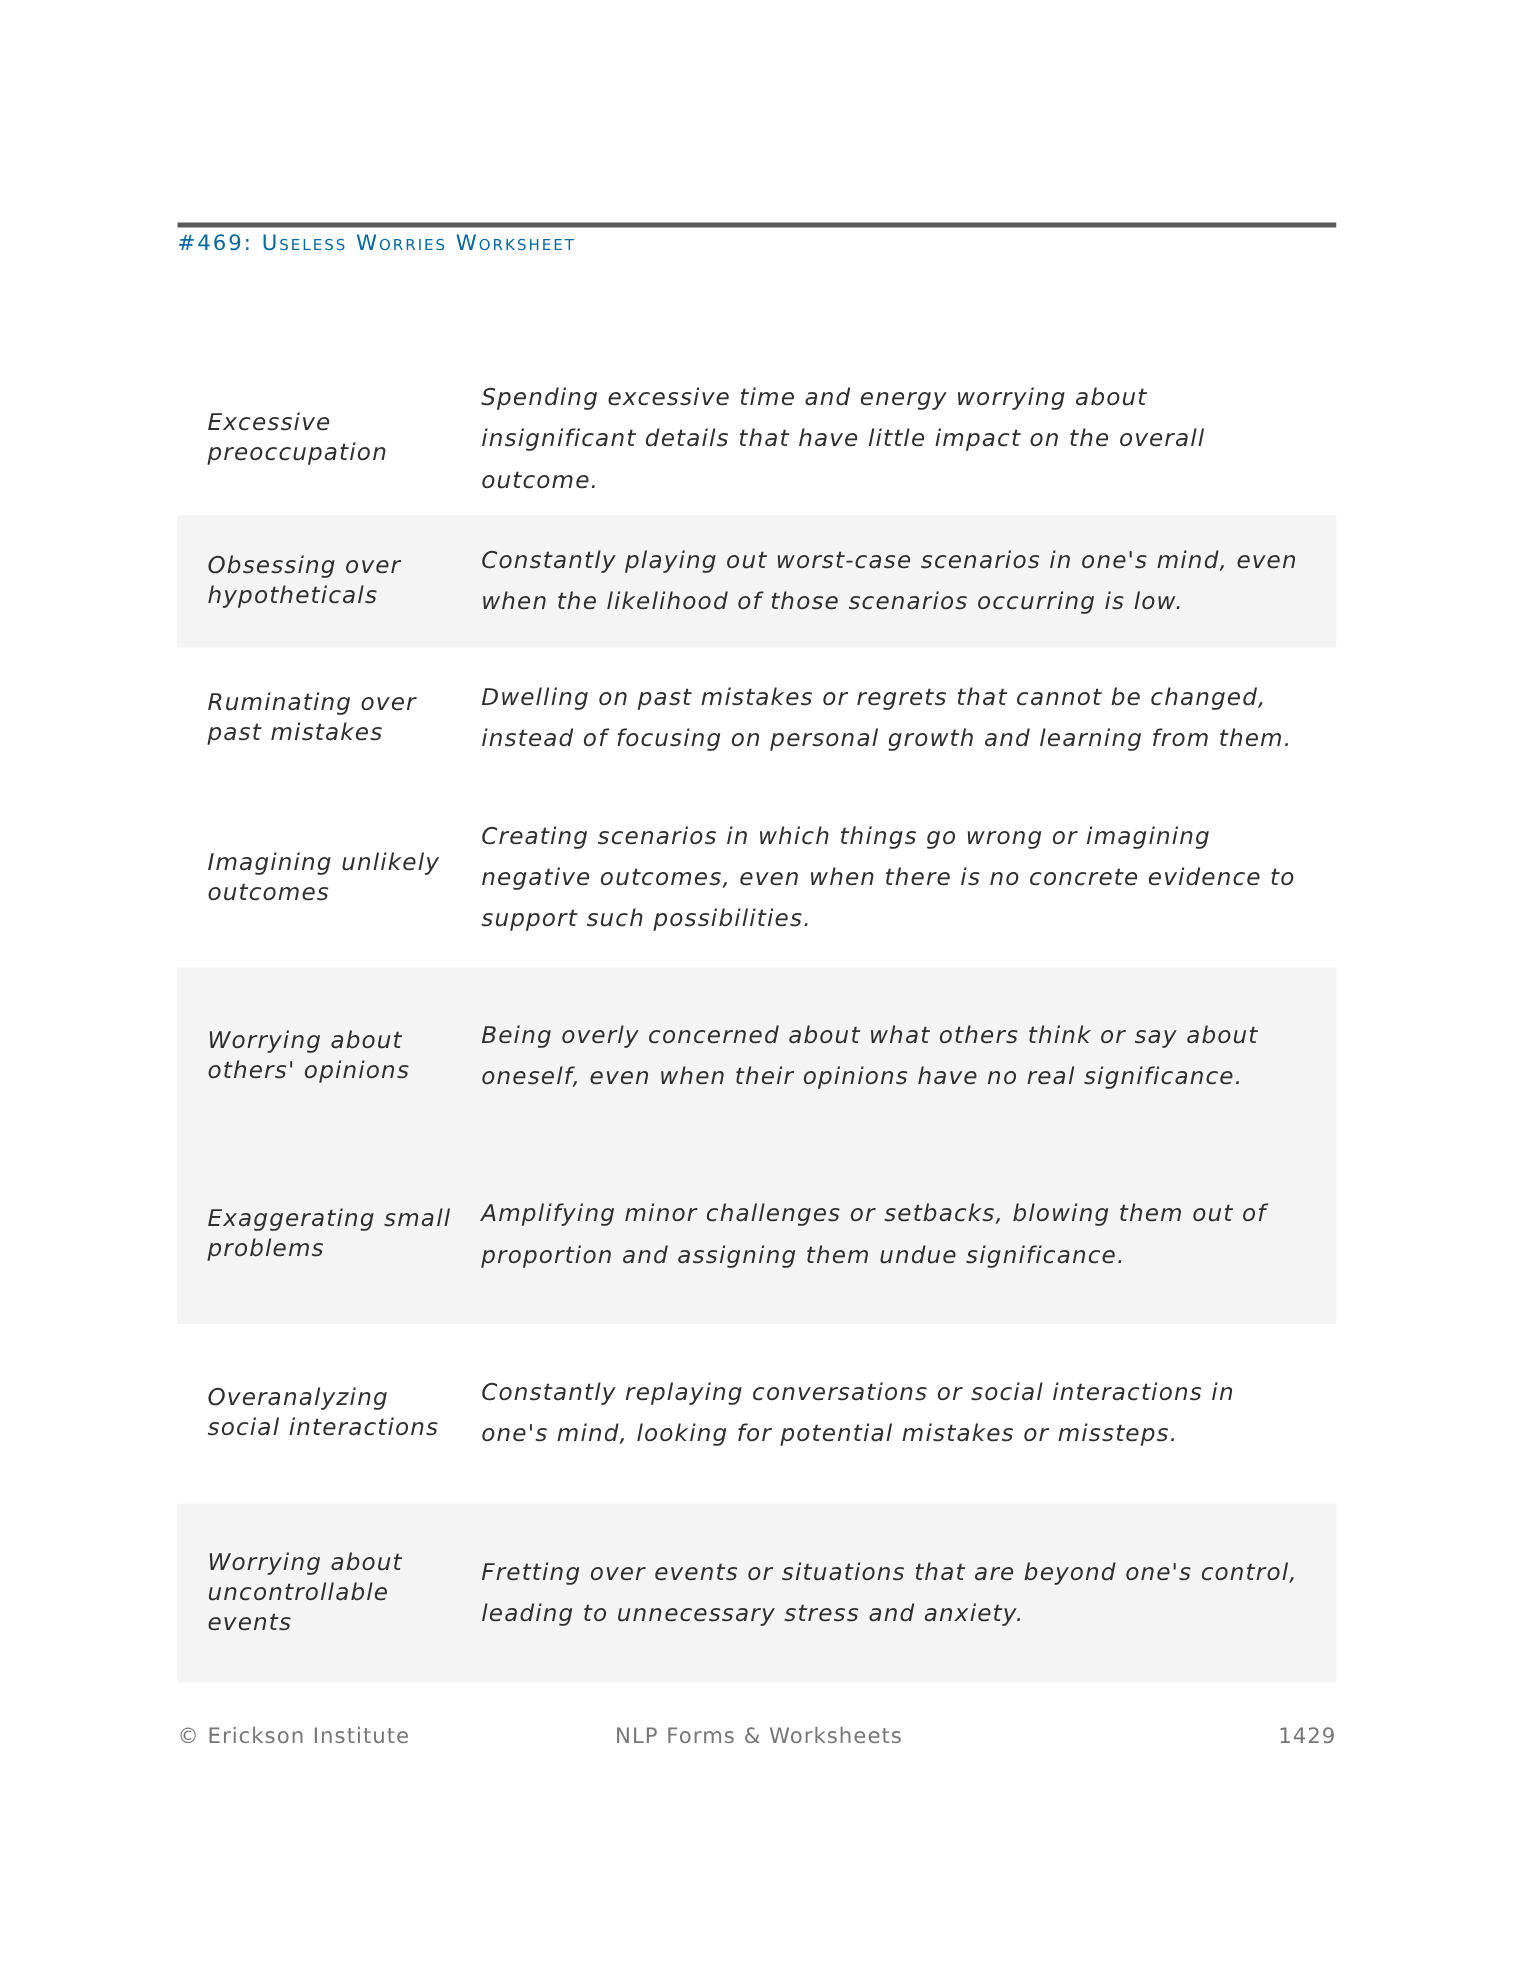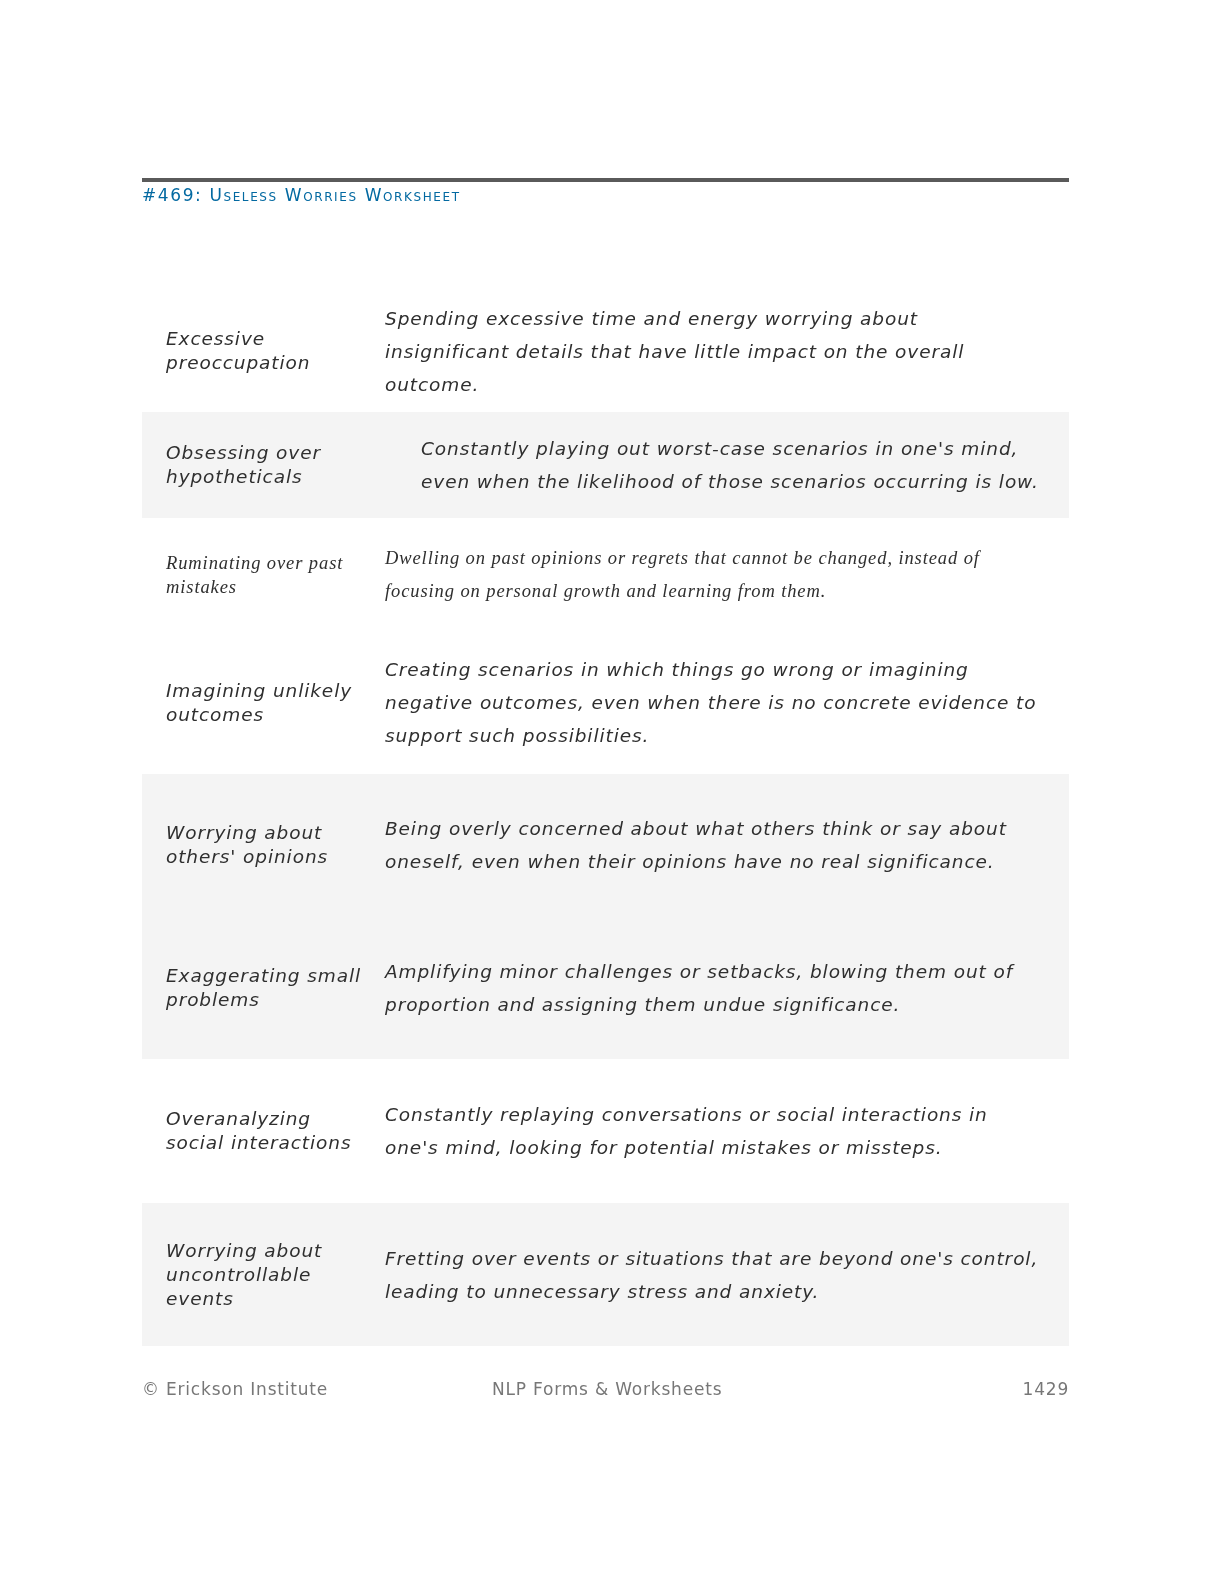--- a/index.html
+++ b/index.html
@@ -82,27 +82,27 @@
 <body>
 
 <div class="header-rule"></div>
 <div class="header-title">#469: Useless Worries Worksheet</div>
 
 <div class="table">
   <div class="row" style="height:122px;">
     <div class="term">Excessive preoccupation</div>
     <div class="desc">Spending excessive time and energy worrying about insignificant details that have little impact on the overall outcome.</div>
   </div>
-  <div class="row gray" style="height:106px;gap:36px;">
+  <div class="row gray" style="height:106px;">
     <div class="term">Obsessing over hypotheticals</div>
     <div class="desc">Constantly playing out worst-case scenarios in one's mind, even when the likelihood of those scenarios occurring is low.</div>
   </div>
-  <div class="row" style="height:113px;font-family:Liberation Serif, serif;">
+  <div class="row" style="height:113px;">
     <div class="term">Ruminating over past mistakes</div>
-    <div class="desc">Dwelling on past opinions or regrets that cannot be changed, instead of focusing on personal growth and learning from them.</div>
+    <div class="desc">Dwelling on past mistakes or regrets that cannot be changed, instead of focusing on personal growth and learning from them.</div>
   </div>
   <div class="row" style="height:143px;">
     <div class="term">Imagining unlikely outcomes</div>
     <div class="desc">Creating scenarios in which things go wrong or imagining negative outcomes, even when there is no concrete evidence to support such possibilities.</div>
   </div>
   <div class="row gray" style="height:142px;">
     <div class="term">Worrying about others' opinions</div>
     <div class="desc">Being overly concerned about what others think or say about oneself, even when their opinions have no real significance.</div>
   </div>
   <div class="row gray" style="height:143px;">

